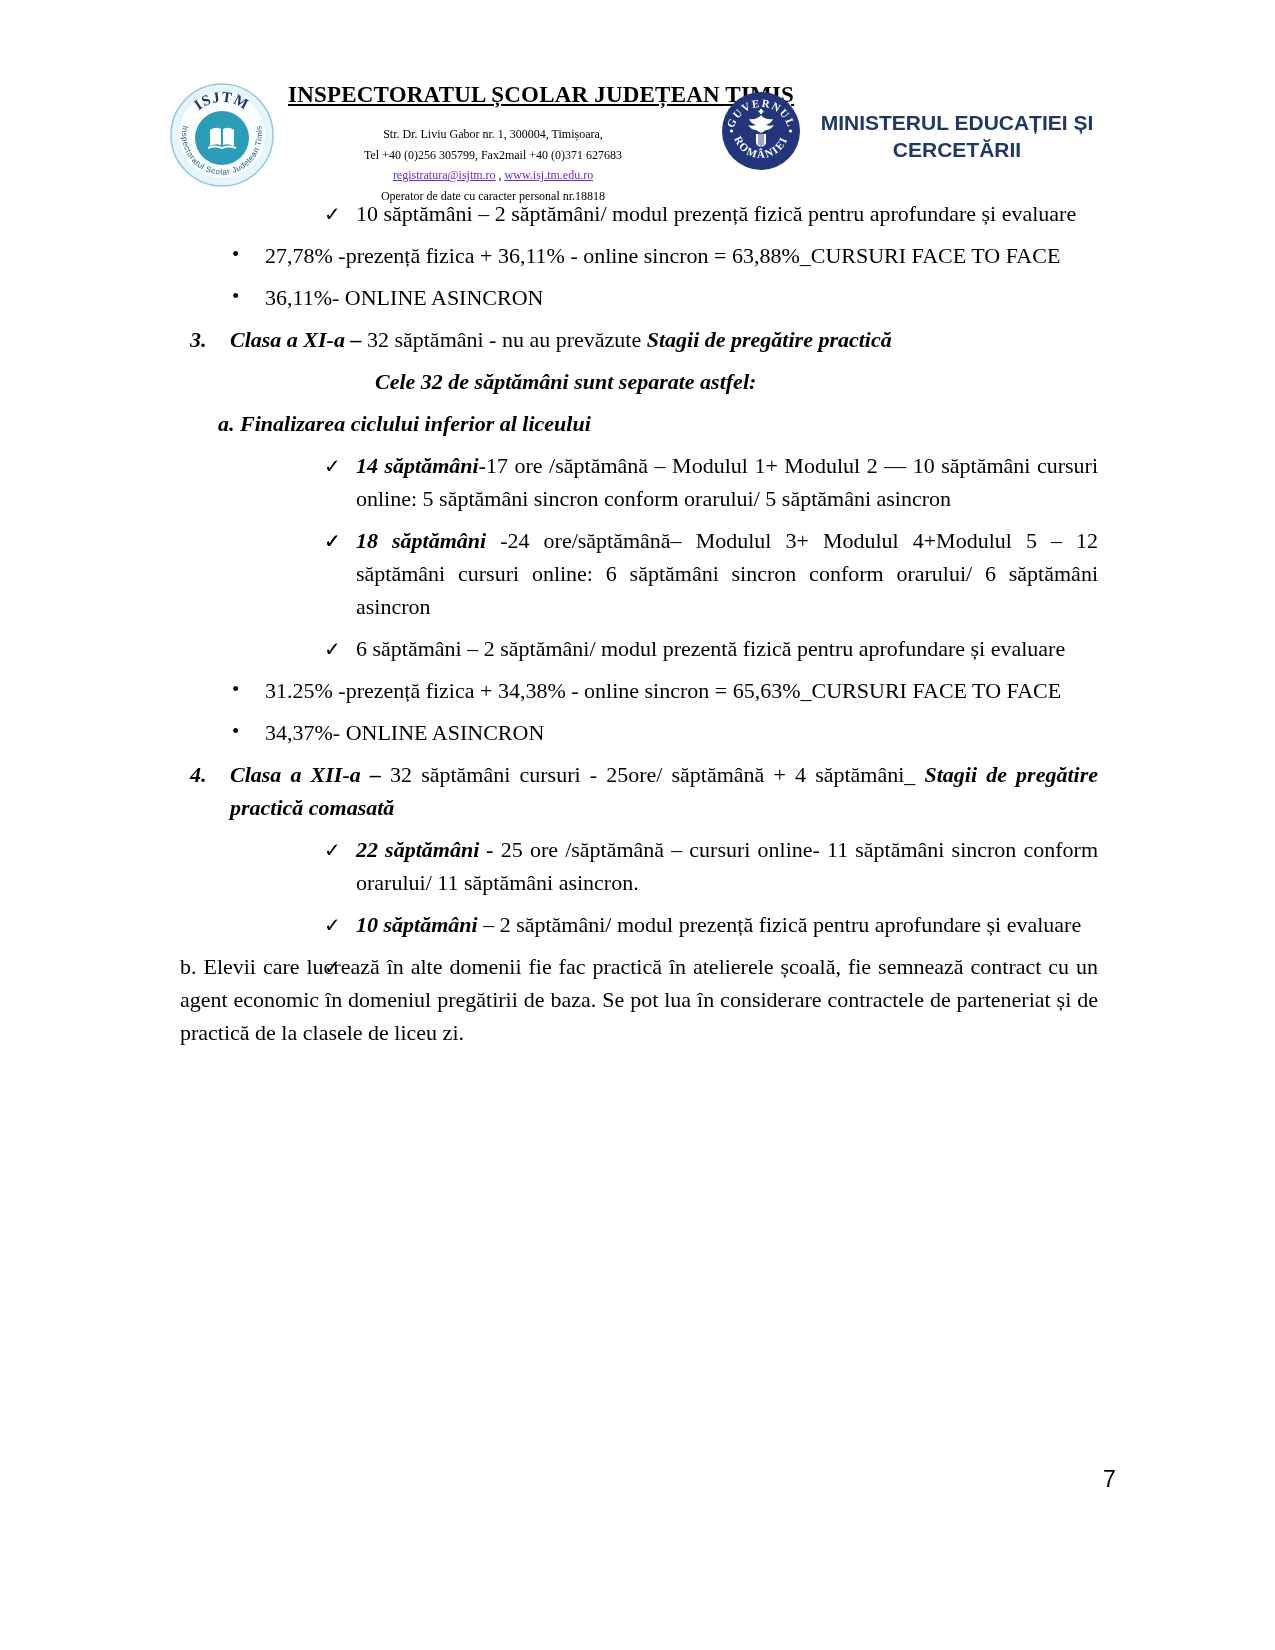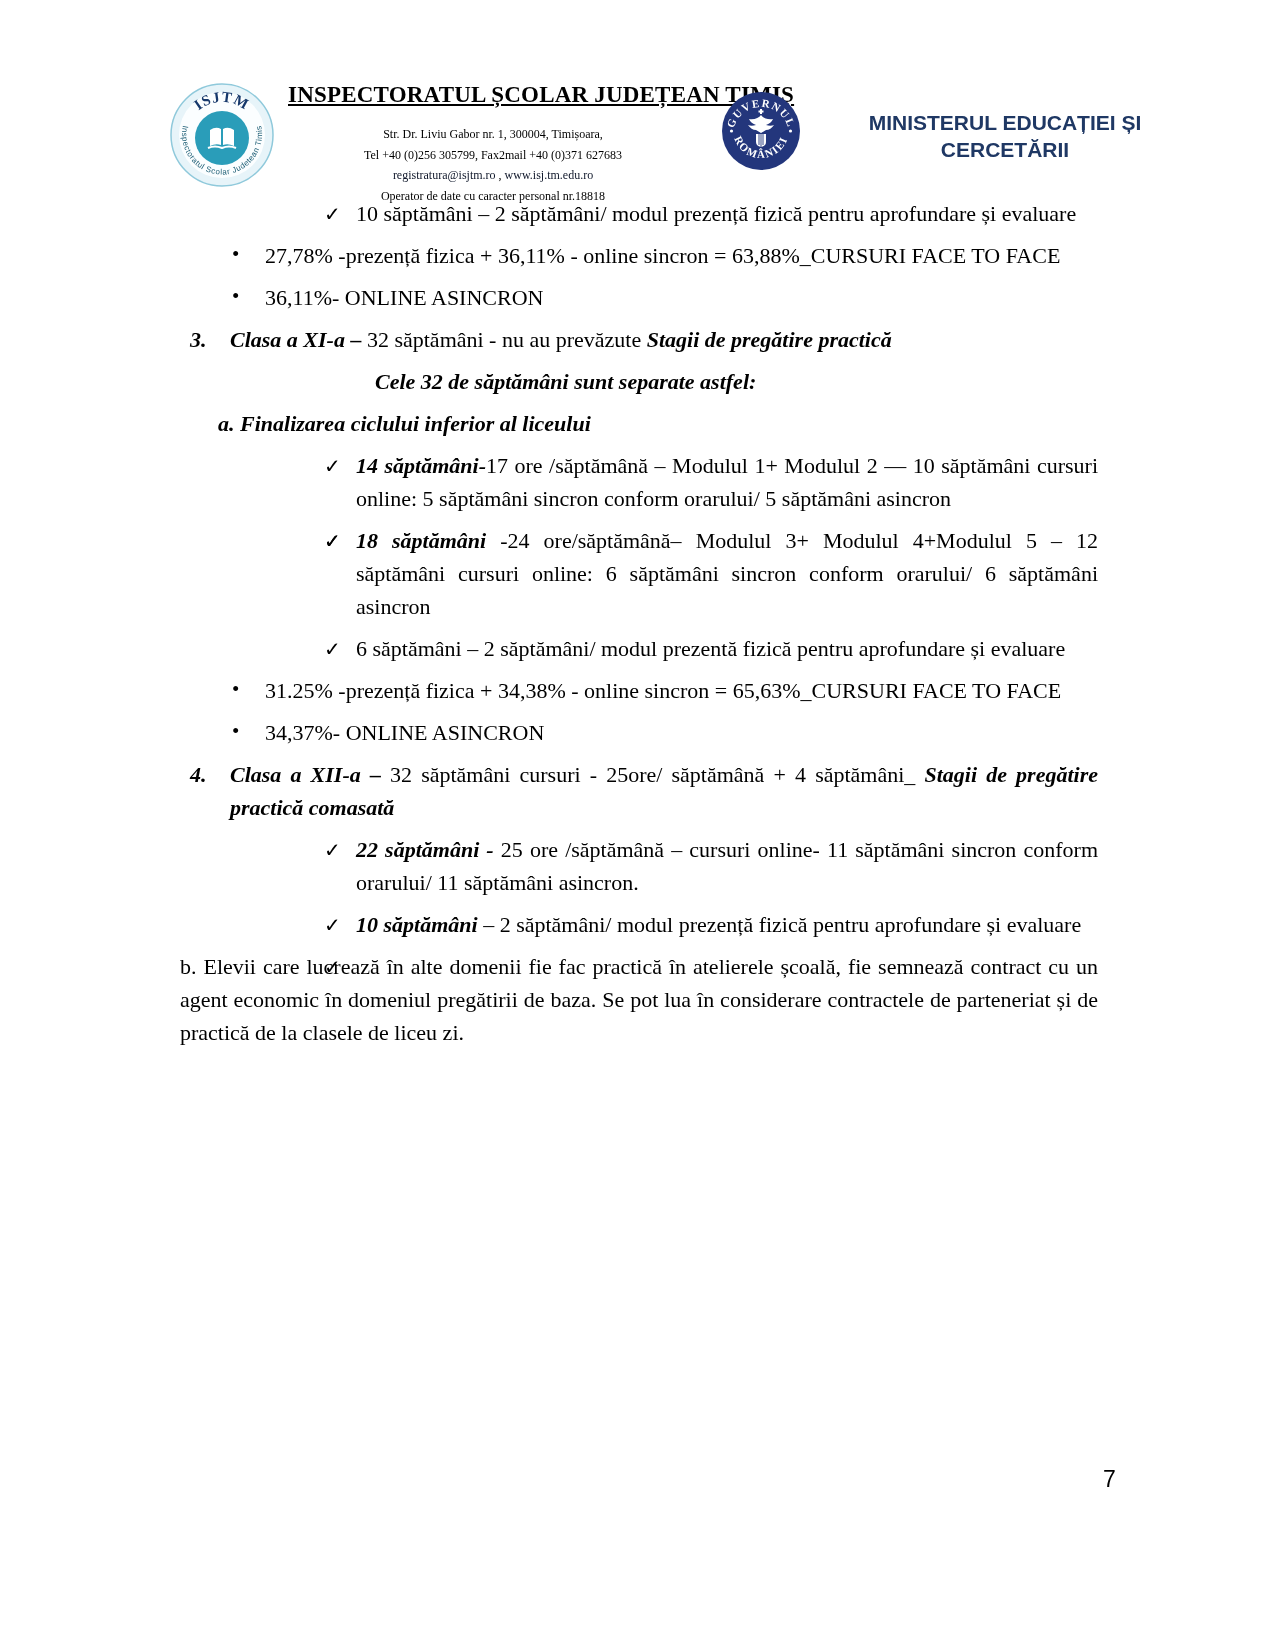--- a/index.html
+++ b/index.html
@@ -7,27 +7,27 @@
     position:relative; width:1275px; height:1650px; margin:0 auto;
     background:#ffffff; color:#000;
     font-family:"Liberation Serif", "DejaVu Serif", serif;
     overflow:hidden;
   }
 
   
   .org-block { position:absolute; left:288px; top:82px; width:410px; text-align:center; }
   .org-name  { font-size:23px; font-weight:bold; letter-spacing:.2px; margin-bottom:16px; white-space:nowrap;text-decoration:underline; }
   .org-line  { font-size:12px; line-height:20.5px; white-space:nowrap; }
-  .link      { color:#0f172a; cursor:pointer; }
+  .link      { color:#6d28d9; text-decoration:underline; cursor:pointer; }
 
   .isjtm-logo { position:absolute; left:166px; top:82px; }
   .gov-logo   { position:absolute; left:720px; top:90px; }
 
   .ministry {
-    position:absolute; left:846px; top:109px; width:318px; text-align:center;
+    position:absolute; left:798px; top:109px; width:318px; text-align:center;
     font-family:"Liberation Sans", "DejaVu Sans", sans-serif;
     font-weight:bold; font-size:21px; line-height:27px; color:#1f3864;
   }
 
   
   .doc-body { position:absolute; left:180px; top:197px; width:918px; font-size:22px; line-height:33px; }
   .item { position:relative; margin:0 0 9px 0; text-align:justify; }
   .bi   { font-weight:bold; font-style:italic; }
 
   .check    { padding-left:176px; }

